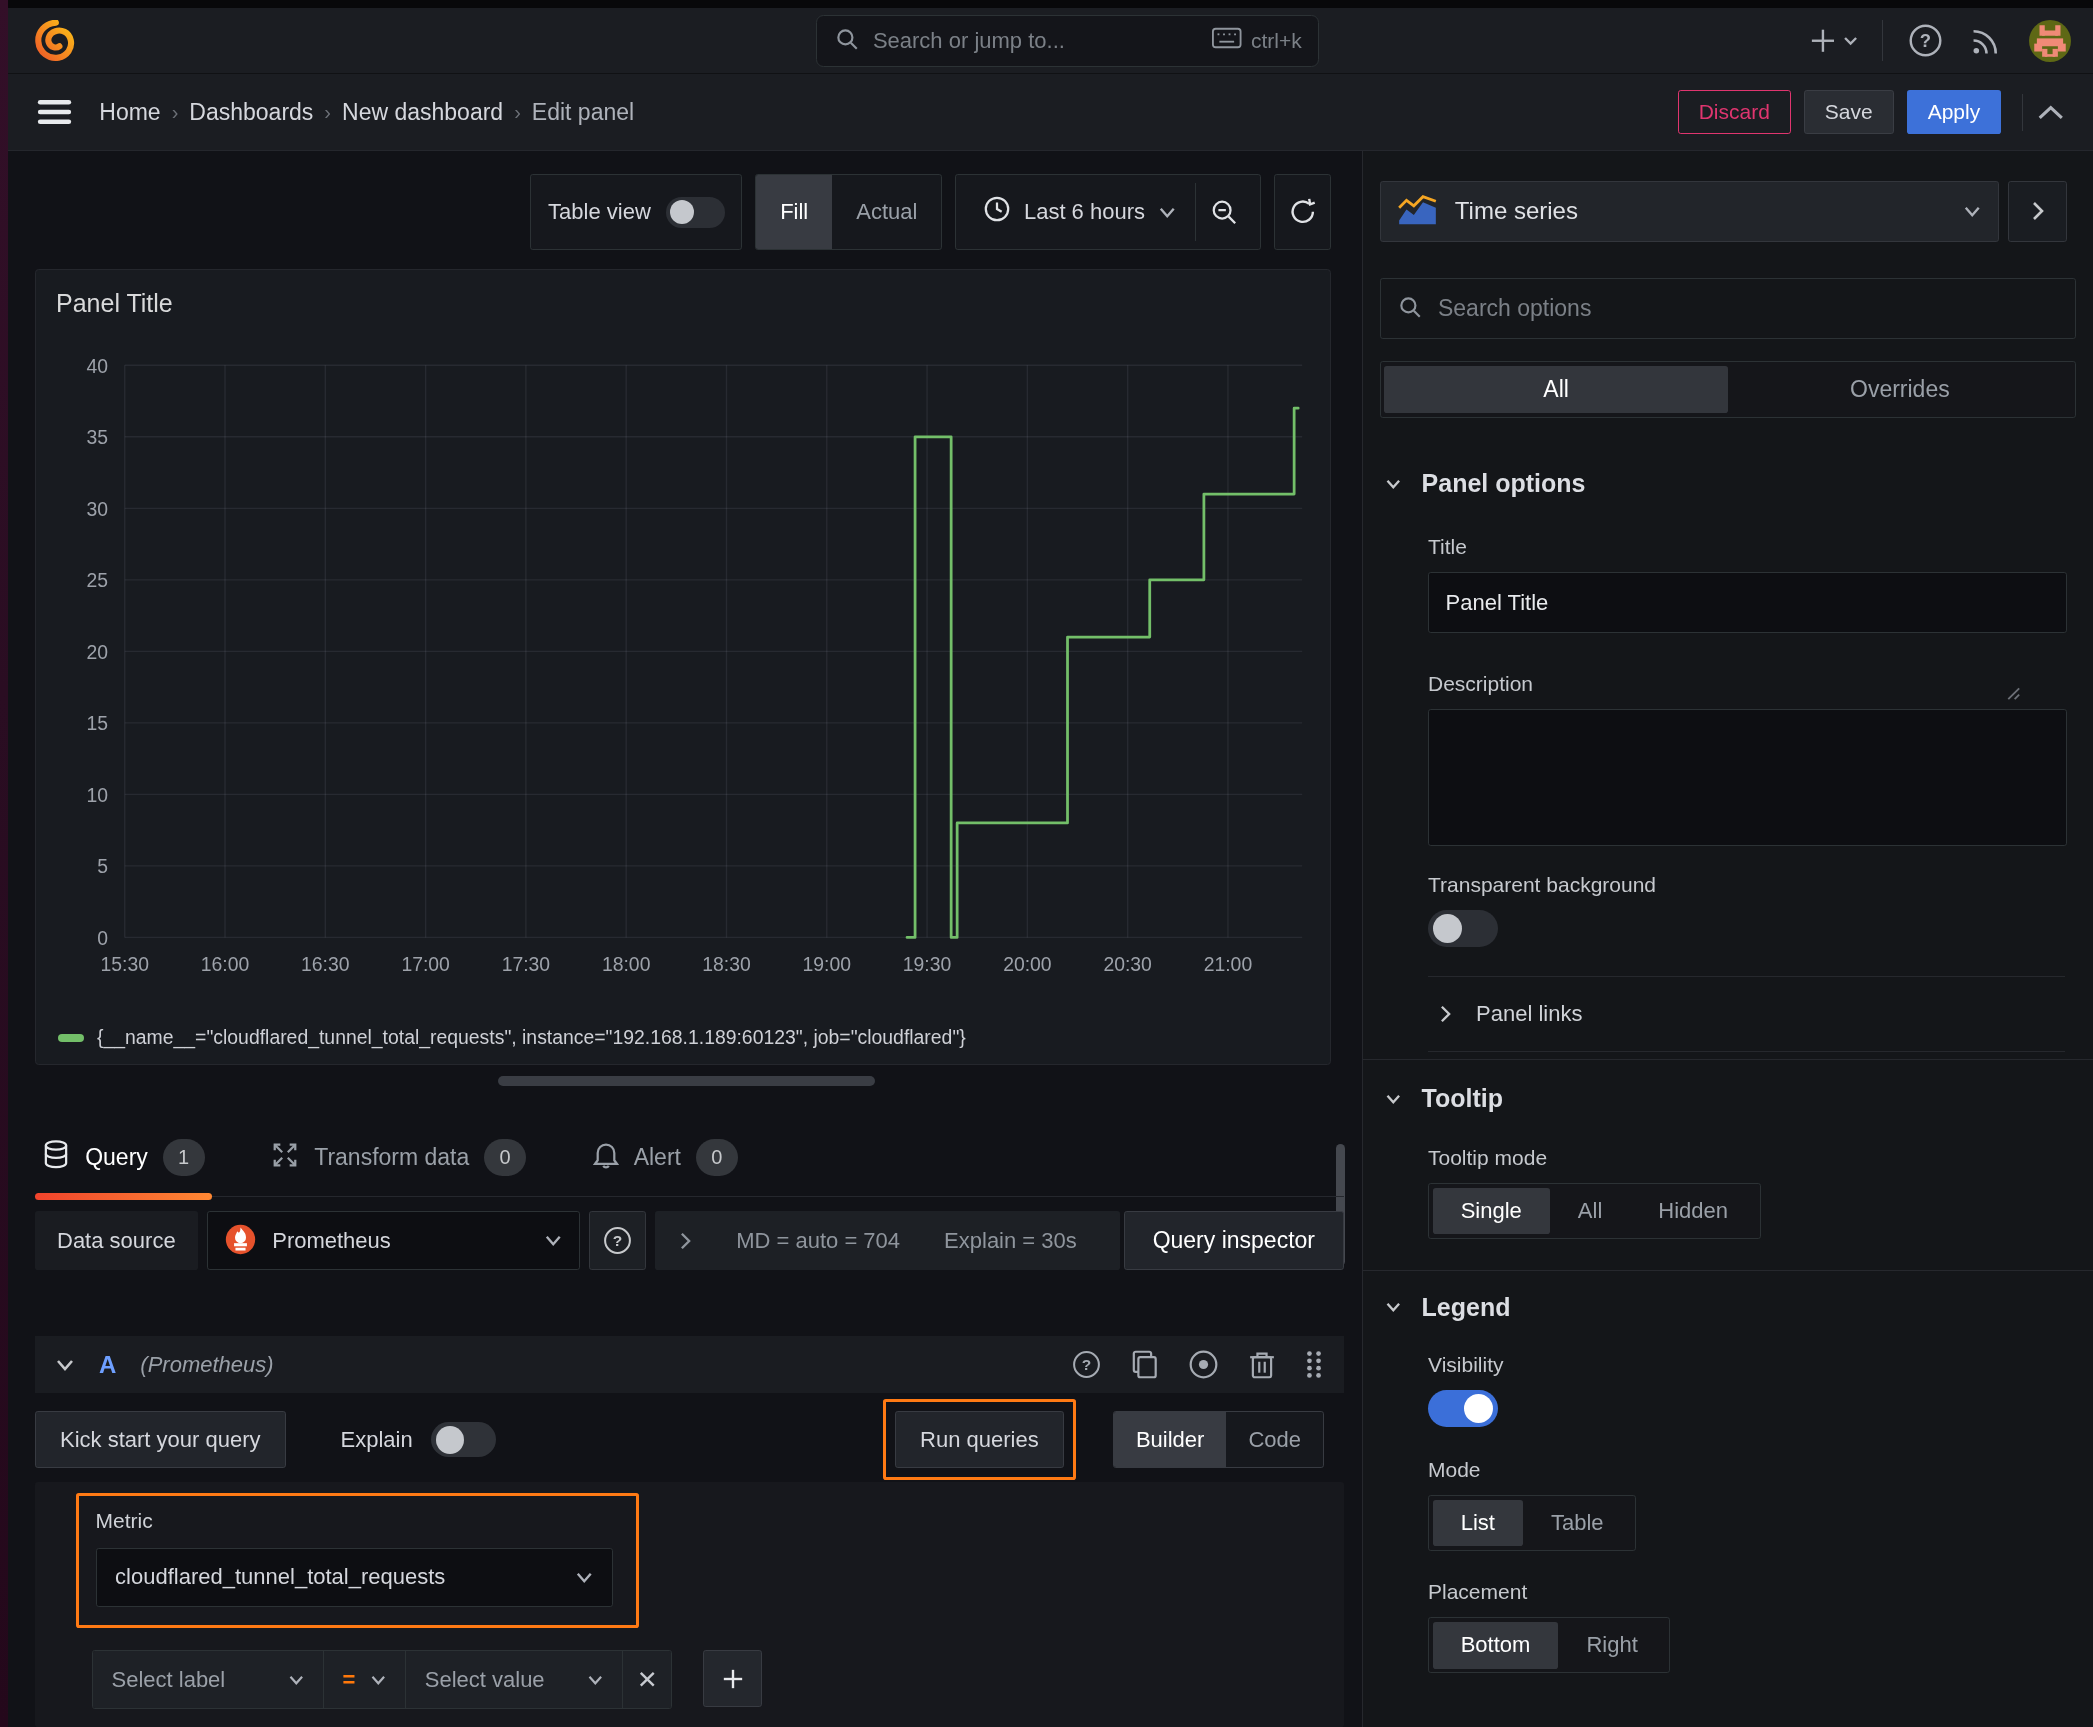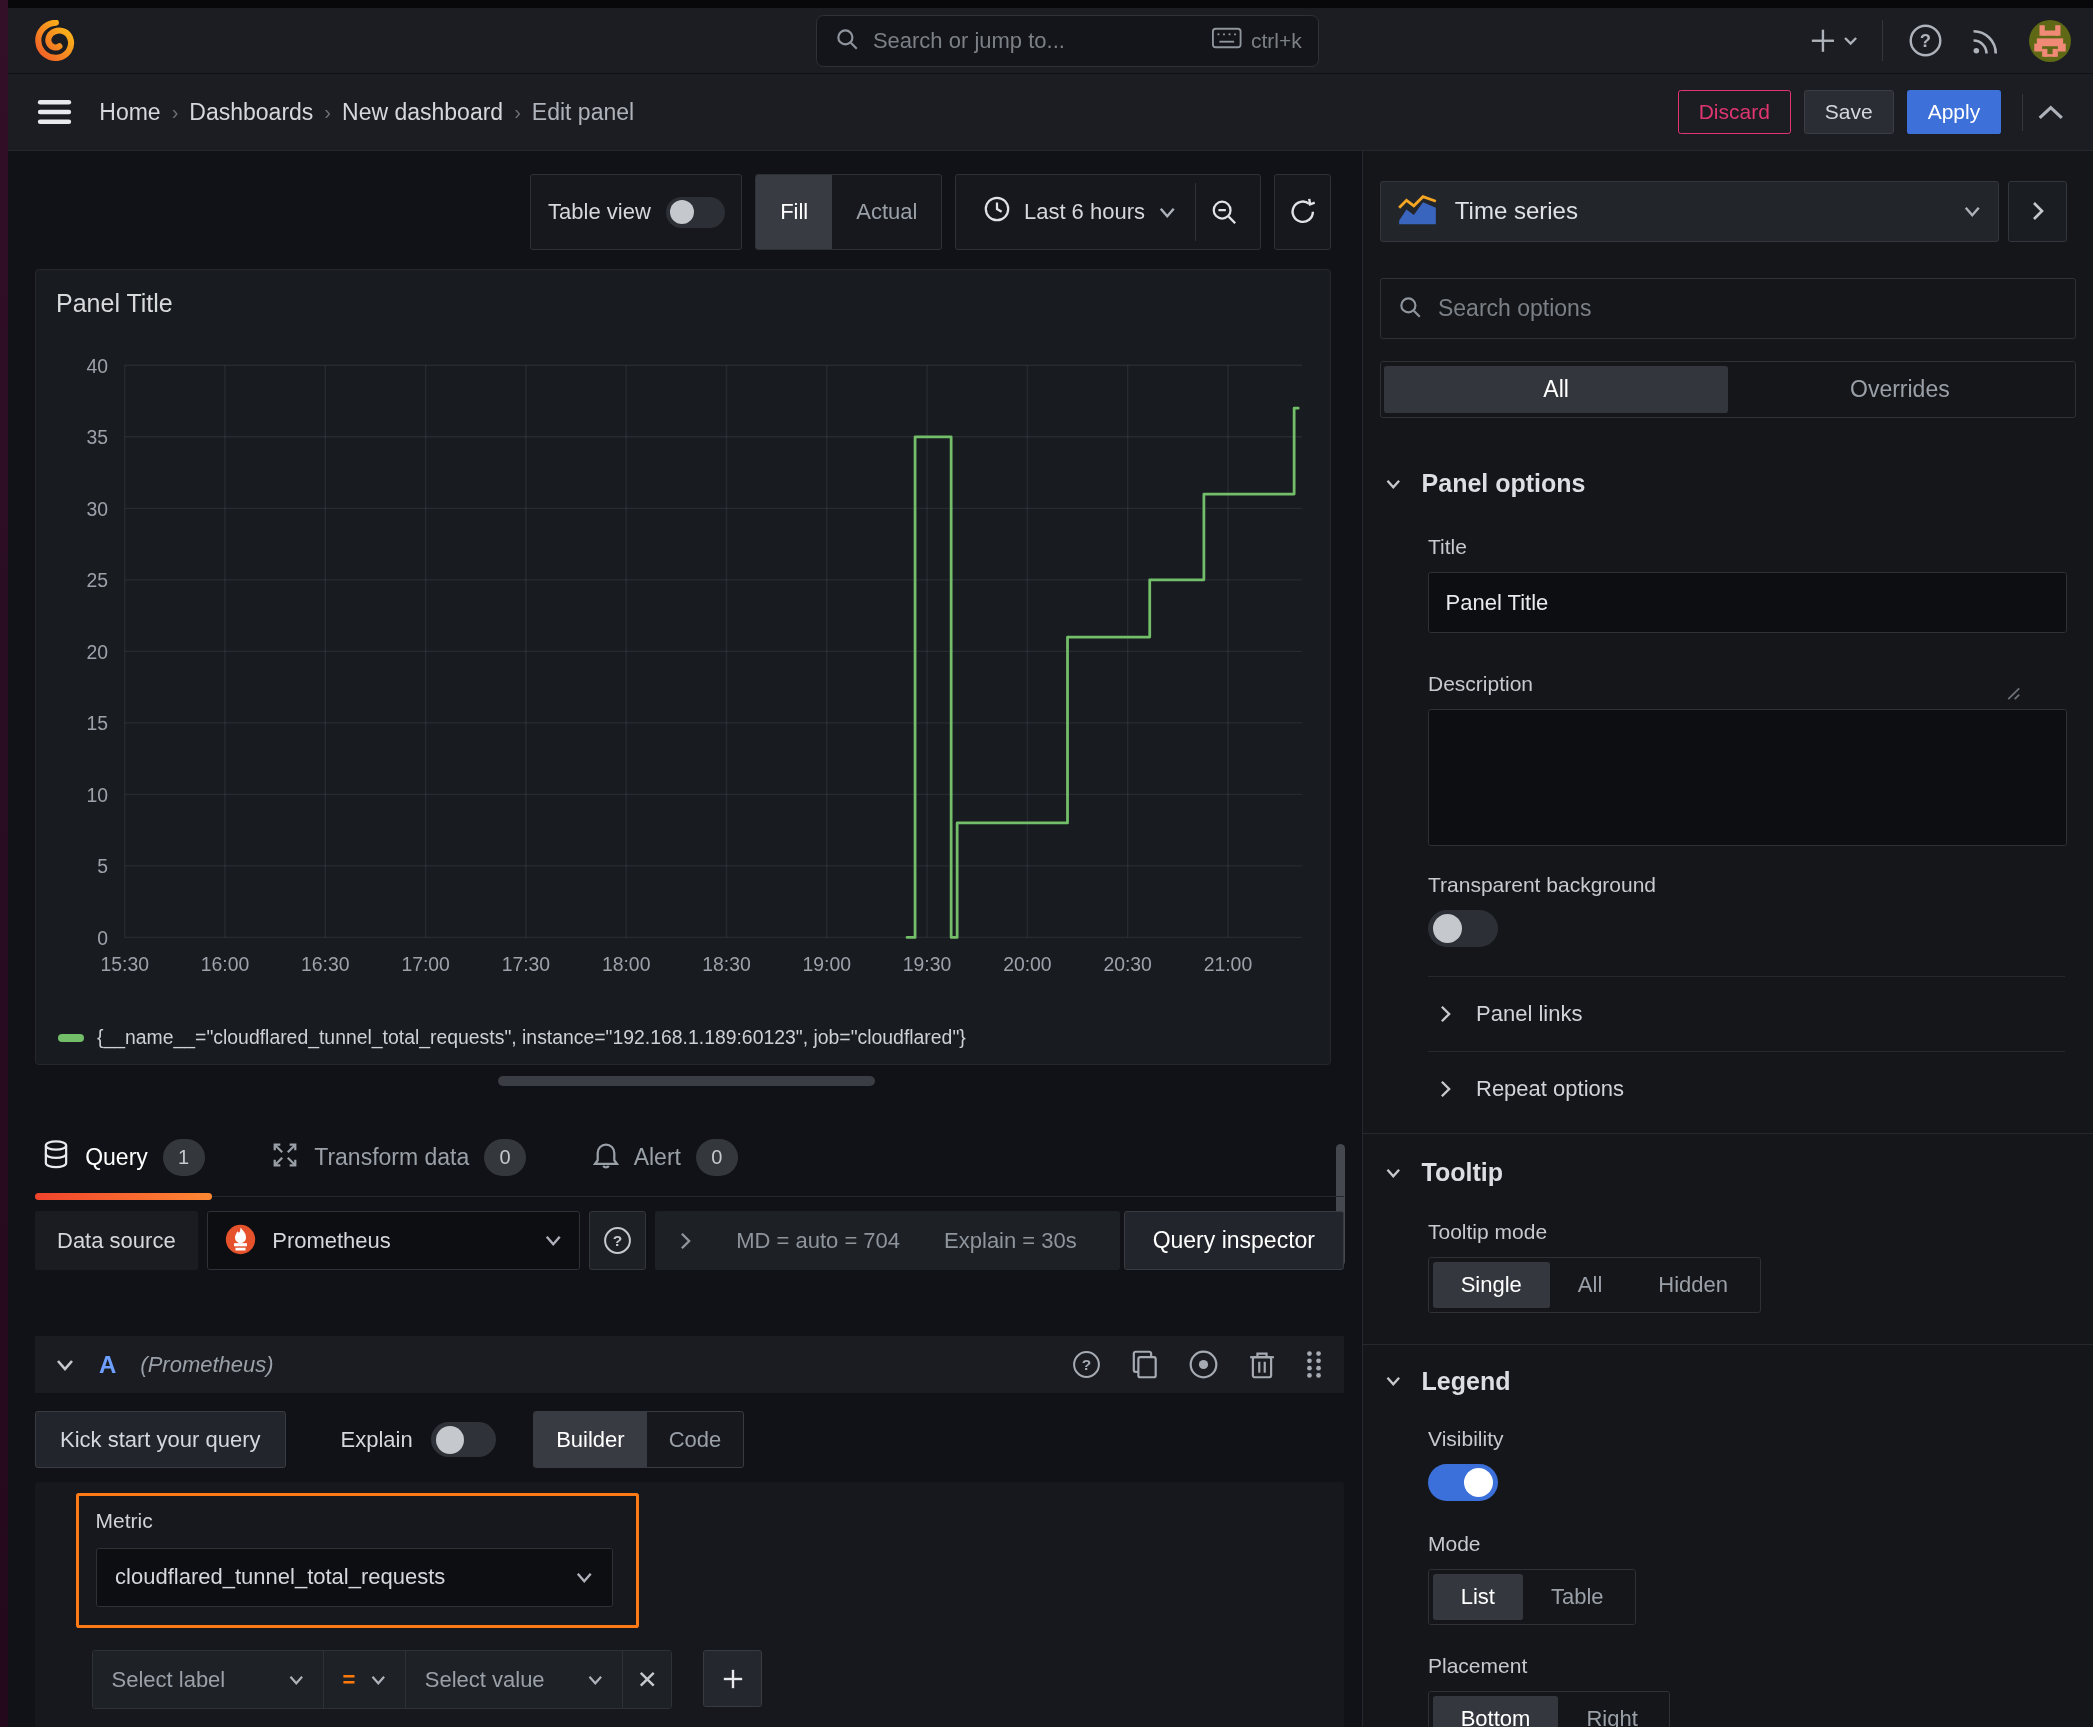--- a/index.html
+++ b/index.html
@@ -460,20 +460,23 @@
   </div>
 
   <div class="qactions">
     <button class="btn-sec">Kick start your query</button>
     <div class="explain">
       <span>Explain</span>
       <span class="toggle" style="width:65px;height:35px;background:#2f3238;">
         <span class="knob" style="width:28px;height:28px;"></span>
       </span>
     </div>
+    <div class="annot annot-run">
+      <button class="btn-sec">Run queries</button>
+    </div>
     <div class="bc-group">
       <span class="seg sel" style="font-size:22px;padding:0 22px;">Builder</span>
       <span class="seg" style="font-size:22px;padding:0 22px;">Code</span>
     </div>
   </div>
 
   <div class="editor-body">
     <div class="annot annot-metric">
       <div class="field-label">Metric</div>
       <div class="select-ctl" style="width:517px;">
@@ -582,26 +585,20 @@
       </span>
 
       <div class="hdiv" style="margin-top:26px;"></div>
       <div class="collapse-row">
         <svg width="13" height="20" viewBox="0 0 14 22" fill="none" stroke="#c7c9cc" stroke-width="2.6">
             <polyline points="3,3 11,11 3,19"></polyline>
           </svg>
         <span>Panel links</span>
       </div>
       <div class="hdiv"></div>
-      <div class="collapse-row">
-        <svg width="13" height="20" viewBox="0 0 14 22" fill="none" stroke="#c7c9cc" stroke-width="2.6">
-            <polyline points="3,3 11,11 3,19"></polyline>
-          </svg>
-        <span>Repeat options</span>
-      </div>
 
       <div class="hdiv full" style="margin-top:7.4px;"></div>
 
       
       <div class="sec-head" style="margin-top:24px;">
         <svg width="16.6" height="12" viewBox="0 0 20 14" fill="none" stroke="#c7c9cc" stroke-width="2.8">
             <polyline points="3,3 10,11 17,3"></polyline>
           </svg>
         <span>Tooltip</span>
       </div>

